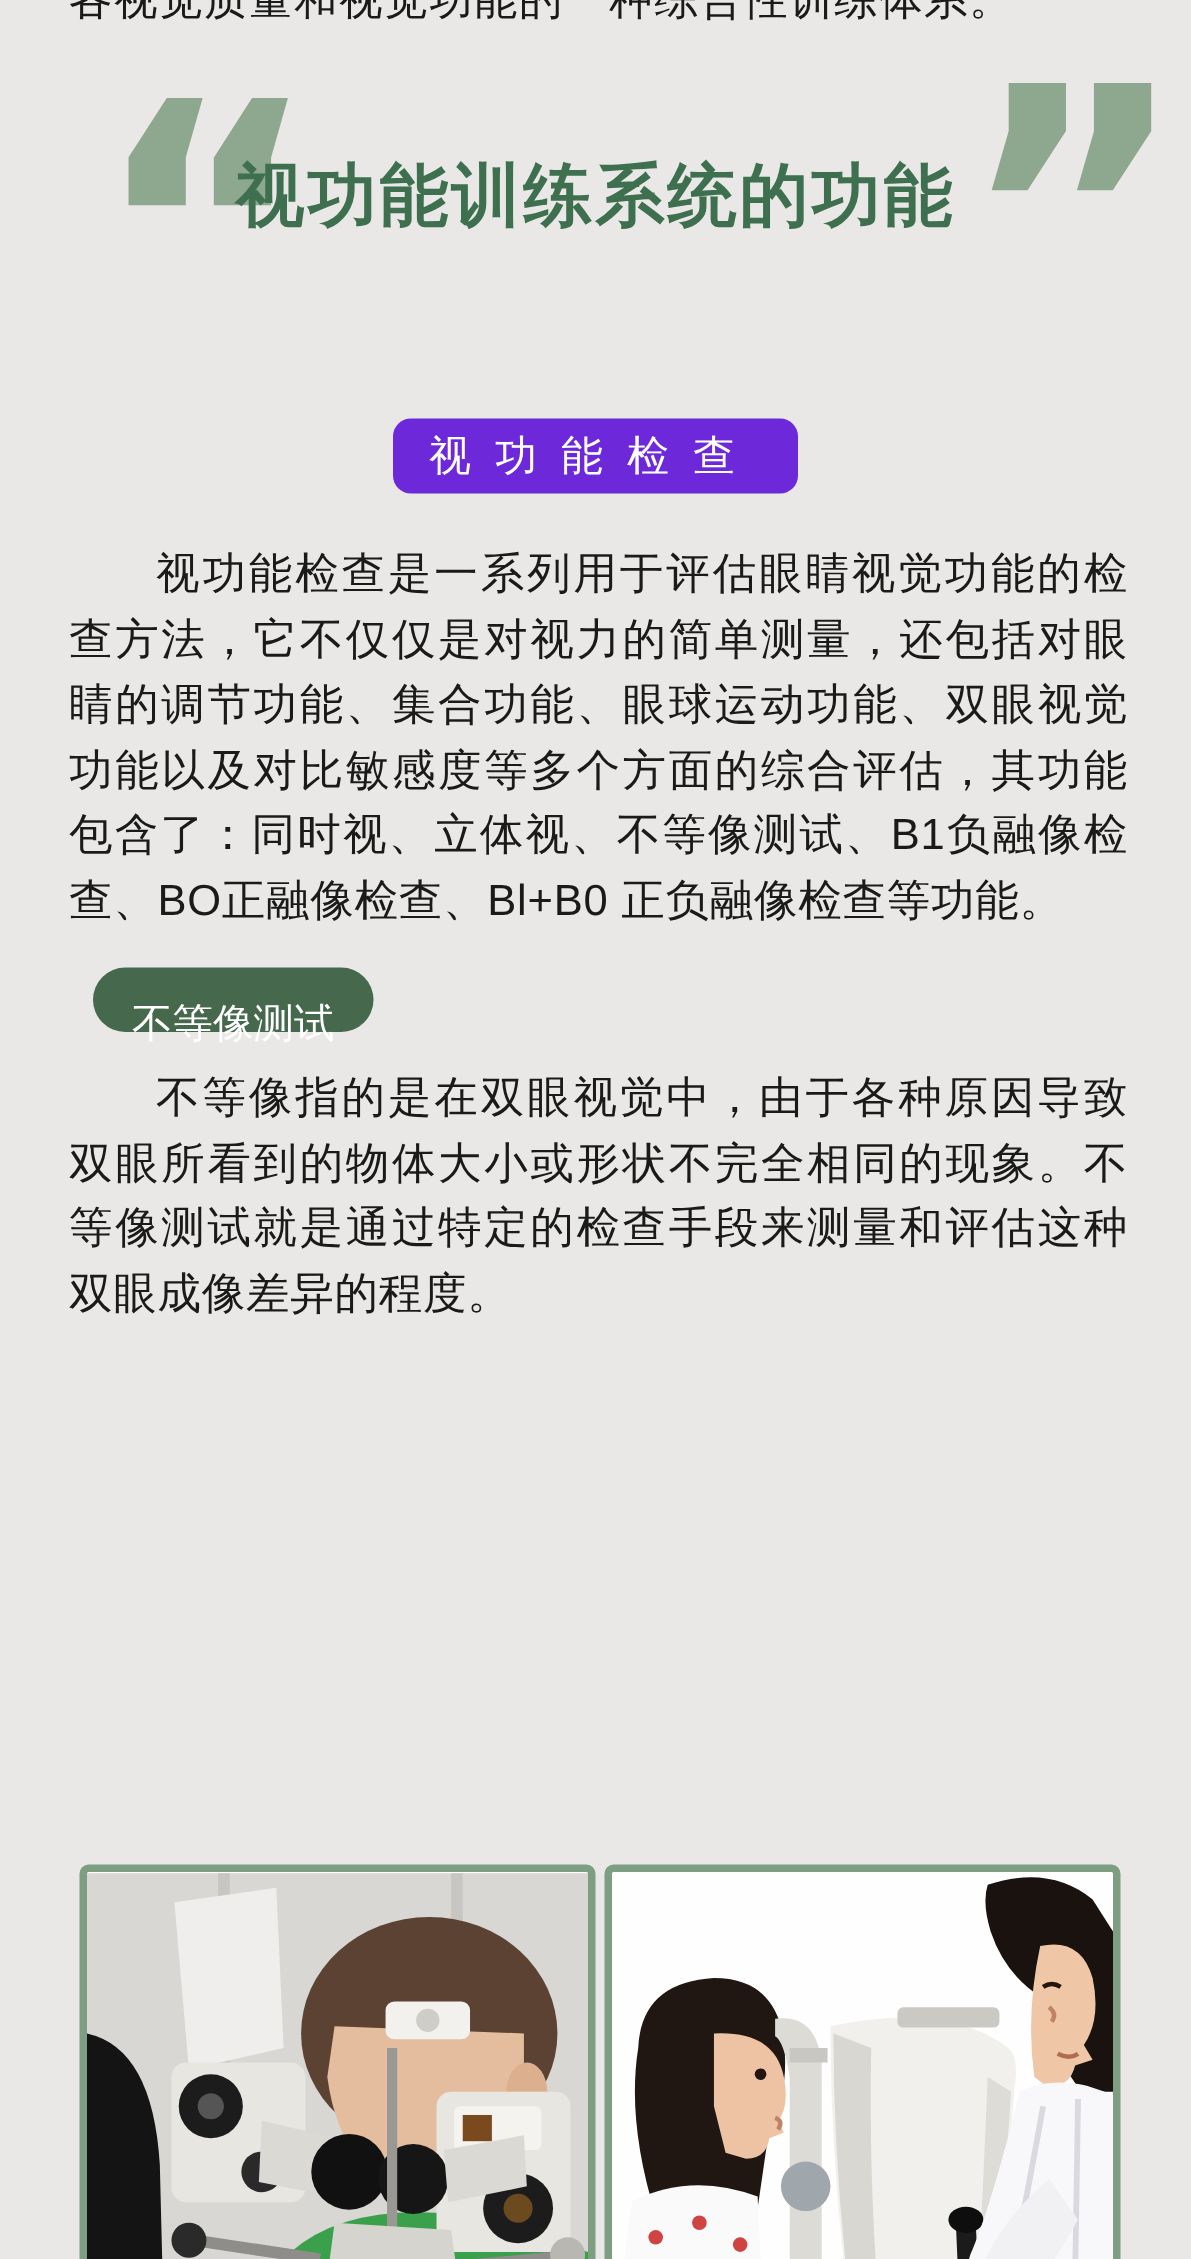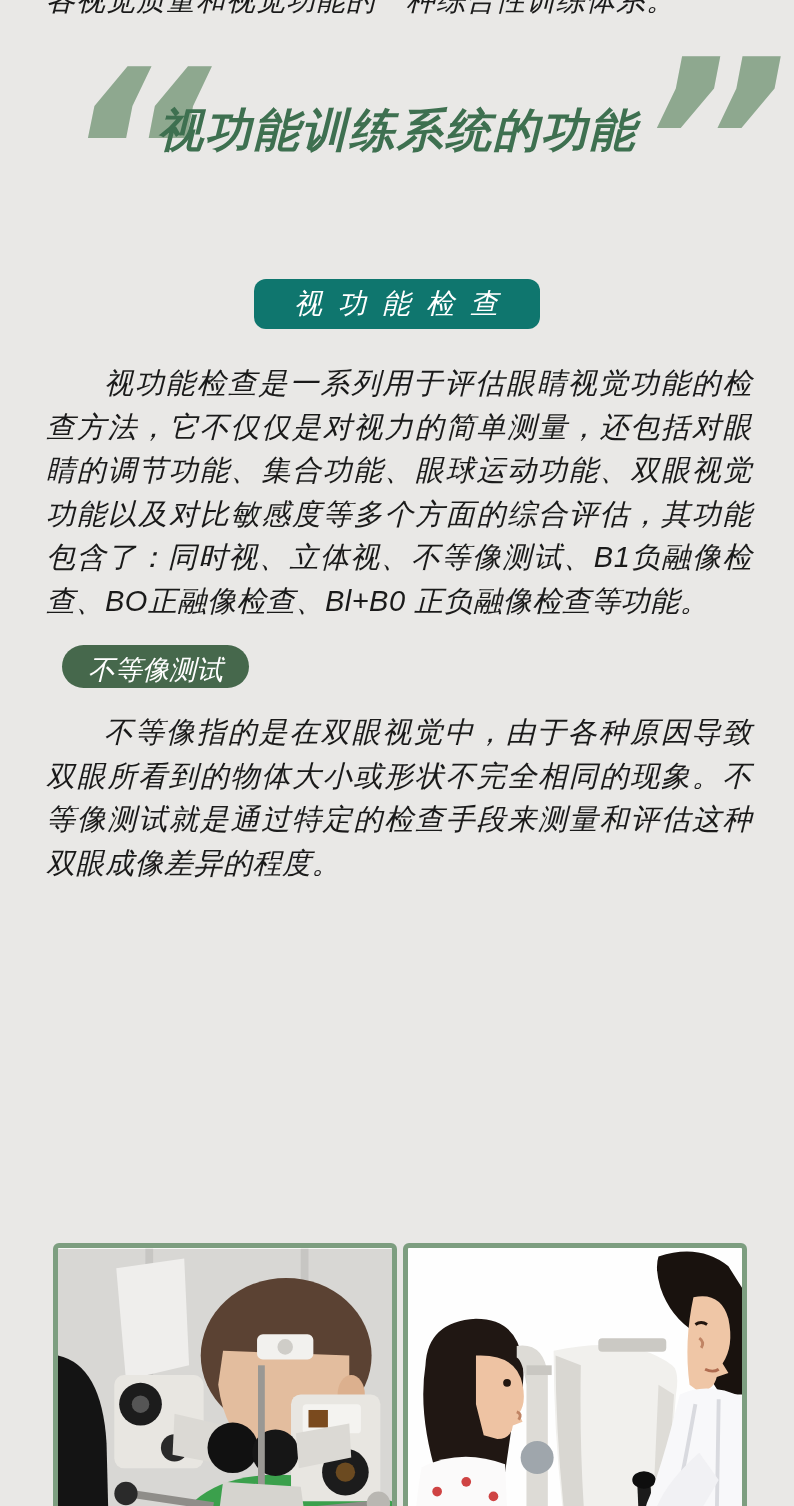--- a/index.html
+++ b/index.html
@@ -7,21 +7,20 @@
   body {
     font-family: "Liberation Sans", "DejaVu Sans", sans-serif;
     background: #e9e8e6;
   }
   .page {
     position: relative;
     width: 794px;
     height: 1506px;
     overflow: hidden;
     background: #e9e8e6;
-    font-style: italic;
   }
 
   
   .top-clipped {
     position: absolute;
     top: -16px;
     left: 46px;
     width: 706px;
     font-size: 29px;
     line-height: 32px;
@@ -55,26 +54,26 @@
     color: #3e7050;
     letter-spacing: 2px;
   }
 
   
   .badge-main {
     position: absolute;
     top: 279px;
     left: 50%;
     transform: translateX(-50%);
-    background: #0f766e;
+    background: #6d28d9;
     color: #ffffff;
     font-size: 28px;
     height: 50px;
     line-height: 50px;
-    padding: 0 26px 0 40px;
+    padding: 0 26px 0 24px;
     letter-spacing: 16px;
     border-radius: 12px;
     white-space: nowrap;
   }
 
   .para {
     position: absolute;
     left: 46px;
     width: 706px;
     font-size: 29px;
@@ -89,21 +88,21 @@
   .para-3 { top: 950px; }
 
   .badge-pill {
     position: absolute;
     left: 62px;
     background: #46684c;
     color: #ffffff;
     font-size: 27px;
     height: 43px;
     line-height: 43px;
-    padding: 4px 26px;
+    padding: 16px 26px;
     border-radius: 22px;
     white-space: nowrap;
   }
   .badge-pill-1 { top: 645px; }
   .badge-pill-2 { top: 896px; }
 
   
   .photos {
     position: absolute;
     top: 1243px;

